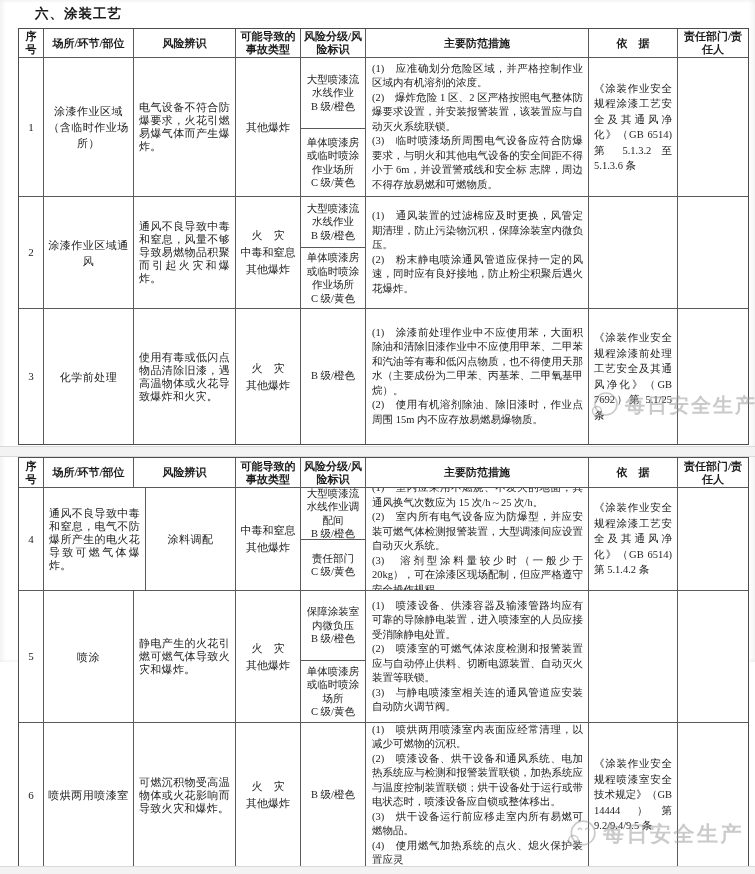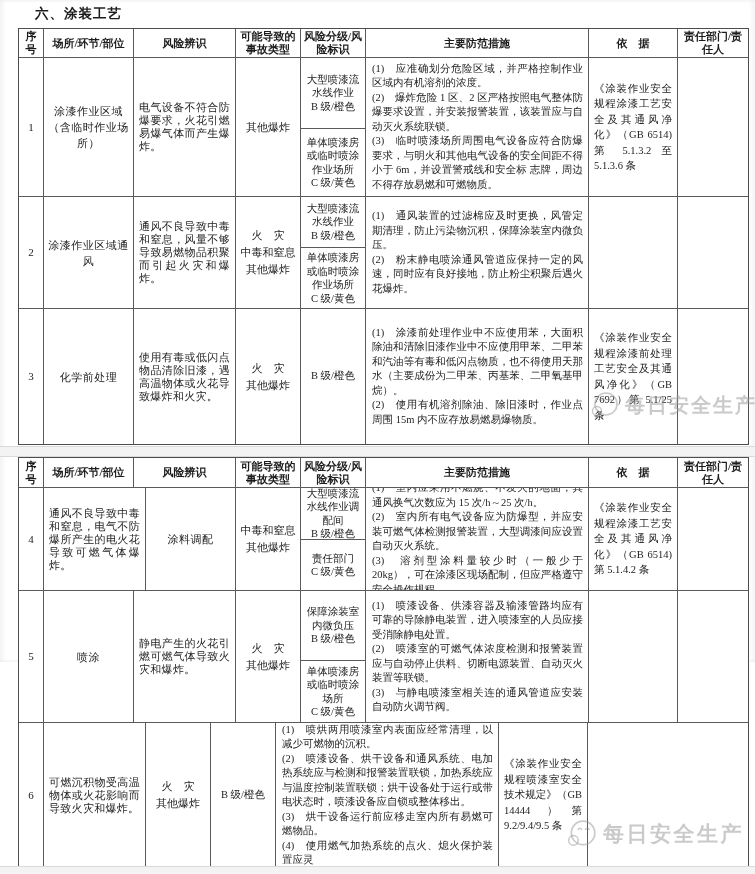--- a/index.html
+++ b/index.html
@@ -293,20 +293,23 @@
       <div class="td c7 subcol">
         <div class="sub" style="height:70px"></div>
         <div class="sub"></div>
       </div>
     </div>
 
     <div class="tr" style="height:144px">
       <div class="td c0 num">
           <div class="tx">6</div>
         </div>
+      <div class="td c1 place">
+          <div class="tx">喷烘两用喷漆室</div>
+        </div>
       <div class="td c2 riskdesc">
           <div class="tx">可燃沉积物受高温物体或火花影响而导致火灾和爆炸。</div>
         </div>
       <div class="td c3 accident">
           <div class="tx">火　灾
 其他爆炸</div>
         </div>
       <div class="td c4">
           <div class="tx">B 级/橙色</div>
         </div>

